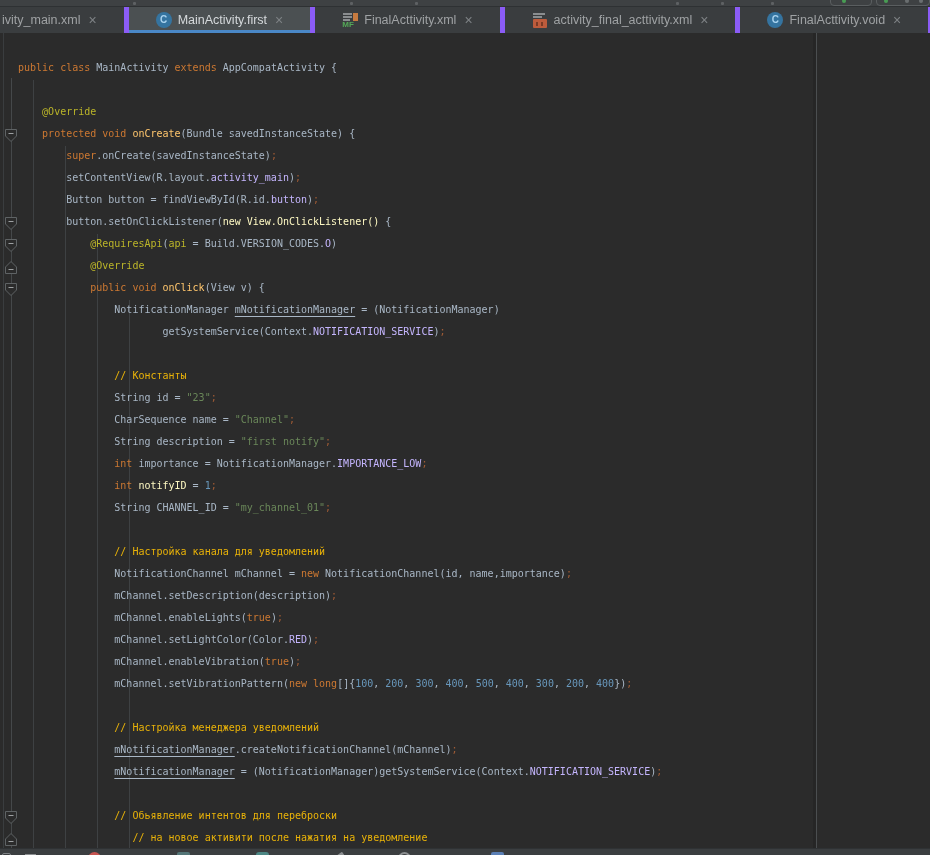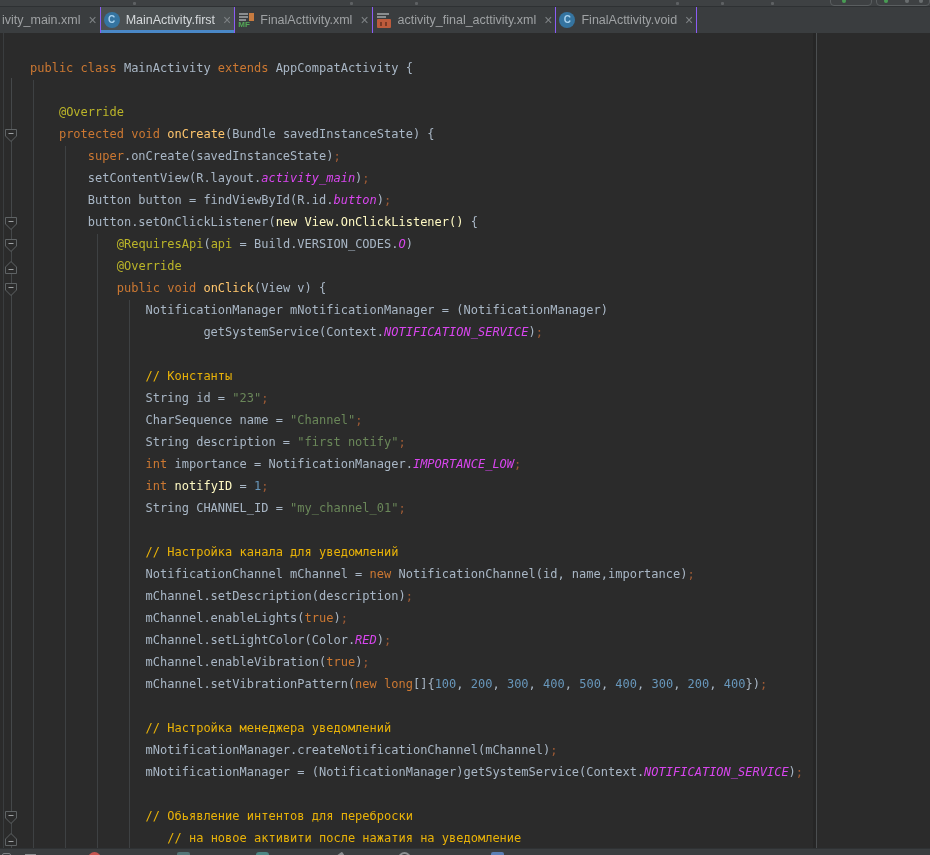--- a/index.html
+++ b/index.html
@@ -11,22 +11,22 @@
   .toolbar-strip { position:absolute; left:0; top:0; width:930px; height:7px;
                    background:#3E4143; border-bottom:1px solid #2E3133; z-index:30; }
   .strip-tick { position:absolute; top:2px; width:3px; height:3px; background:#5E6163; border-radius:1px; }
   .strip-btn { position:absolute; top:-7px; height:13px; border:1px solid #5A5E60;
                border-radius:4px; background:#3E4143; }
   .strip-dot { position:absolute; bottom:2px; width:4px; height:4px; border-radius:50%; }
 
   
   .tab-bar { position:absolute; left:0; top:7px; width:930px; height:26px;
              background:#3A3D3F; display:flex; align-items:stretch; z-index:25; }
-  .tab { position:relative; display:flex; align-items:center; padding:0 3px;
-         border-right:1px solid #8b5cf6; color:#9FA2A4; font-size:12.5px; cursor:default; }
+  .tab { position:relative; display:flex; align-items:center; padding:0 27px;
+         border-right:5px solid #8b5cf6; color:#9FA2A4; font-size:12.5px; cursor:default; }
   .tab.selected { background:#4B5052; color:#D5D9DC; }
   .tab .tab-icon { display:inline-flex; width:16px; height:16px; margin-right:6px;
                    align-items:center; justify-content:center; flex:none; }
   .tab .tab-close { margin-left:8px; color:#7E8285; font-size:14px; line-height:14px; }
   .tab-underline { position:absolute; left:0; right:0; bottom:0; height:3px; background:#4A88C7; }
   .tab.first { padding-left:2px; }
 
   .icon-class { width:16px; height:16px; border-radius:50%; background:#3574A0;
                 color:#A8D2EE; font-size:10px; font-weight:bold; line-height:16px;
                 text-align:center; }
@@ -42,31 +42,31 @@
   
   .editor { position:absolute; left:0; top:33px; width:930px; height:815px;
             background:#2B2B2B; overflow:hidden; }
   .vline { position:absolute; width:1px; background:#3E4143; }
   .left-edge { left:3px; top:0; height:815px; background:#3A3D3F; }
   .fold-vline { left:11px; top:45px; height:770px; background:#45484A; }
   .margin-dark { position:absolute; left:813px; top:0; width:3px; height:815px; background:#262626; }
   .margin-light { position:absolute; left:816px; top:0; width:1px; height:815px; background:#4B4E50; }
 
   .code { position:absolute; left:18px; top:24px; font-family:"DejaVu Sans Mono", monospace;
-          font-size:12px; color:#A9B7C6; z-index:5;margin-left:12px; }
+          font-size:10px; color:#A9B7C6; z-index:5; }
   .code-line { height:22px; line-height:22px; white-space:pre; }
   .tk-k { color:#CC7832; }
   .tk-m { color:#FFC66D; }
   .tk-a { color:#BBB529; }
   .tk-s { color:#6A8759; }
   .tk-n { color:#6897BB; }
   .tk-c { color:#eab308; }
-  .tk-t { color:#d946ef; font-style:italic; }
+  .tk-t { color:#c4b5fd; }
   .tk-g { color:#fef9c3; }
-  .tk-u { text-underline-offset:3px; text-decoration-thickness:1px; }
+  .tk-u { text-decoration:underline; text-underline-offset:3px; text-decoration-thickness:1px; }
   .tk-sc { color:#9E5B35; }
 
   .fold-marker { position:absolute; left:5px; width:12px; height:13px; z-index:10; }
 
   
   .bottom-bar { position:absolute; left:0; top:848px; width:930px; height:20px;
                 background:#3B3E40; border-top:1px solid #2F3234; z-index:30; }
   .tool-item { position:absolute; top:3px; display:flex; align-items:center;
                color:#AEB1B3; font-size:11.5px; }
   .tool-icon { display:inline-block; width:13px; height:13px; margin-right:5px; position:relative; }

